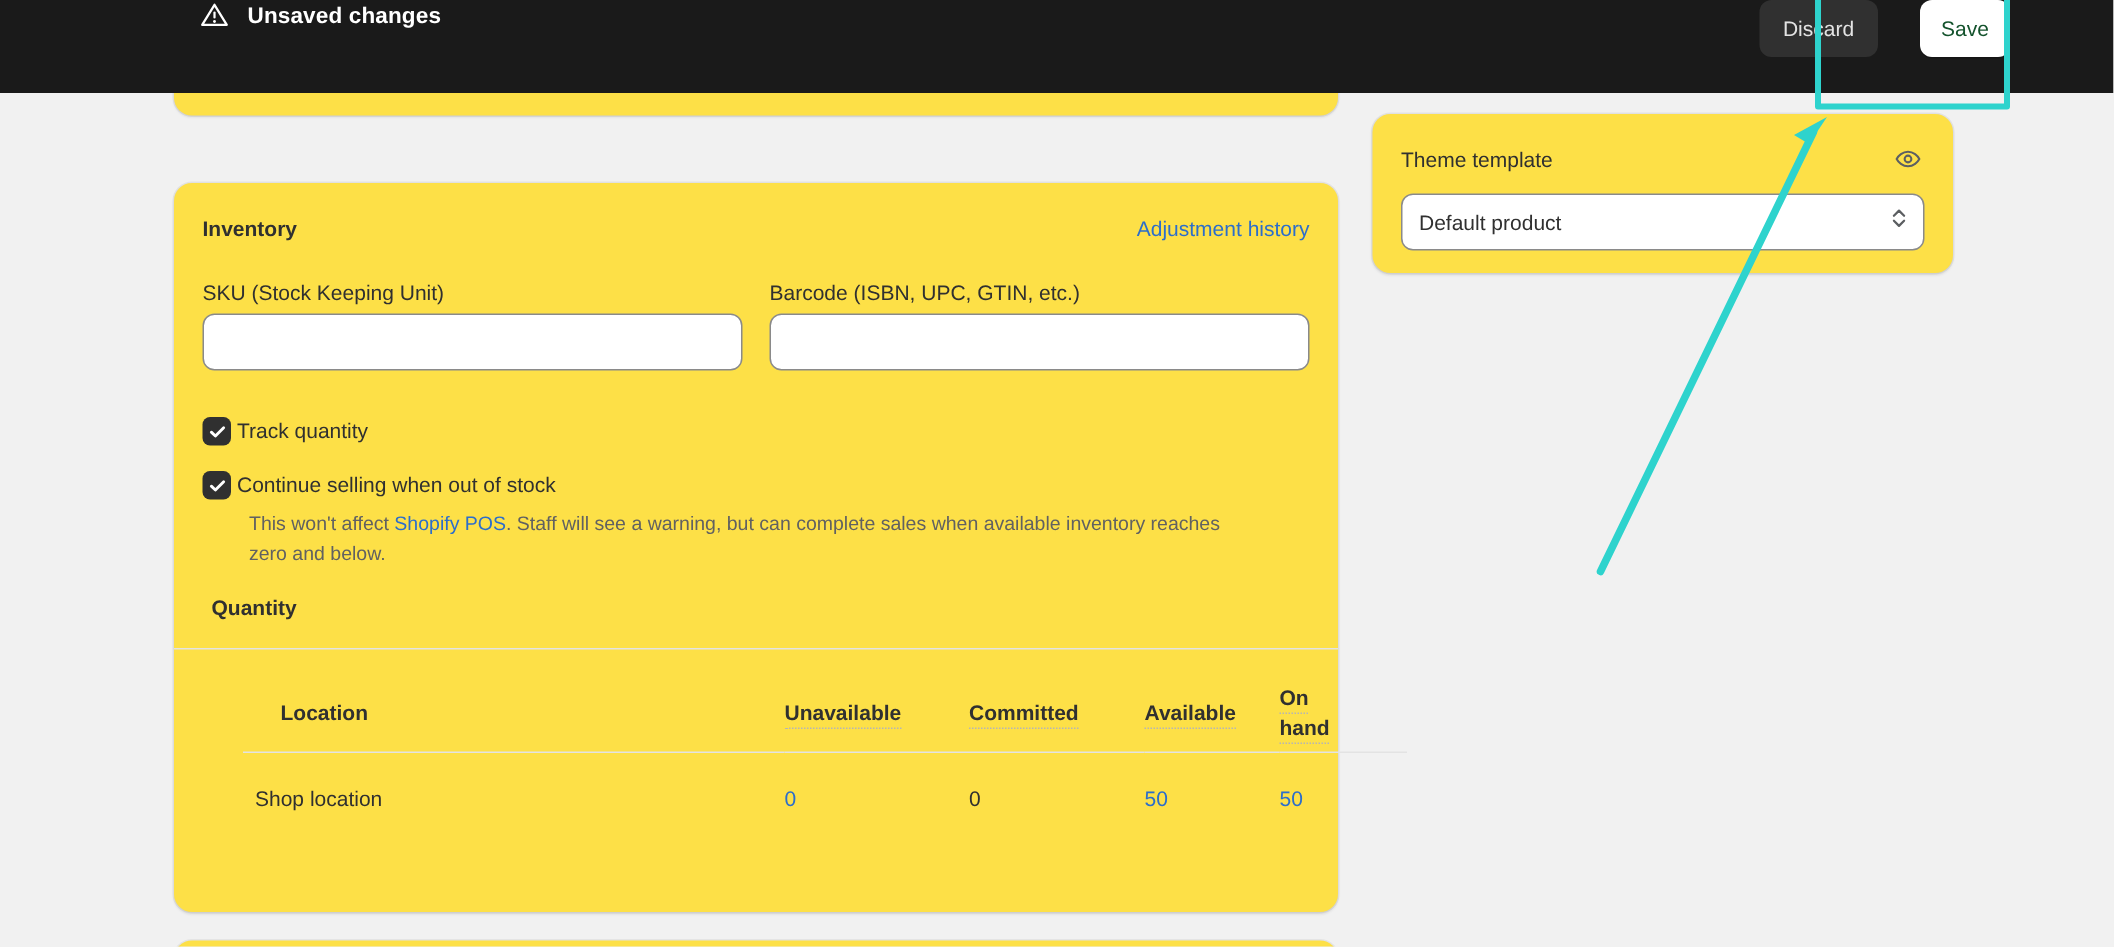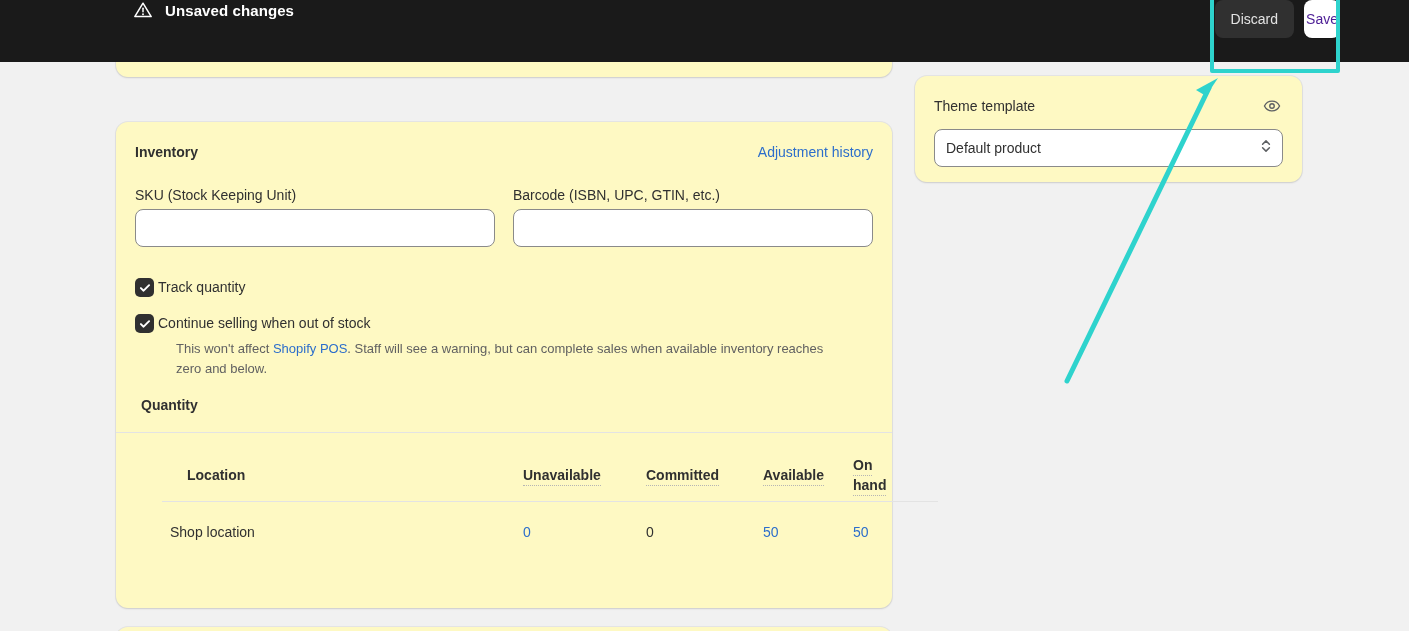--- a/index.html
+++ b/index.html
@@ -53,30 +53,31 @@
     border-radius: 8px;
     font-family: "Liberation Sans", sans-serif;
     font-size: 14px;
     font-weight: normal;
     padding: 9px 16px;
     cursor: pointer;
     line-height: 20px;
   }
   .btn-save {
     background: #ffffff;
-    color: #4c1d95;
+    color: #14532d;
     border: none;
     border-radius: 8px;
     font-family: "Liberation Sans", sans-serif;
     font-size: 14px;
     font-weight: normal;
-    padding: 9px 2px;
+    padding: 9px 14px;
     cursor: pointer;
     line-height: 20px;
     box-shadow: 0 1px 0 rgba(0,0,0,0.22);
+    margin-left: 18px;
   }
 
   
   .annot-box {
     position: absolute;
     left: 1210px;
     top: -4px;
     width: 130px;
     height: 77px;
     border: 4px solid #2ed3cd;
@@ -94,21 +95,21 @@
 
   
   .content {
     position: absolute;
     top: 0; left: 0;
     width: 1409px; height: 631px;
   }
 
   .card {
     position: absolute;
-    background: #fef9c3;
+    background: #fde047;
     border-radius: 12px;
     box-shadow: 0 0 0 1px rgba(26,26,26,0.05), 0 1px 2px rgba(26,26,26,0.12);
   }
 
   
   .card-pricing {
     left: 116px; top: -40px;
     width: 776px; height: 117px;
     overflow: hidden;
   }
@@ -211,21 +212,21 @@
     cursor: pointer;
   }
   .cbox svg { display: block; }
   .check-label {
     font-size: 14px;
     color: #303030;
     line-height: 20px;
     cursor: pointer;
   }
   .help-text {
-    margin: -10px 0 0 41px;
+    margin: -10px 0 0 31px;
     font-size: 13px;
     color: #616161;
     line-height: 20px;
     max-width: 670px;
   }
   .help-text a {
     color: #2c6ecb;
     text-decoration: none;
     cursor: pointer;
   }

